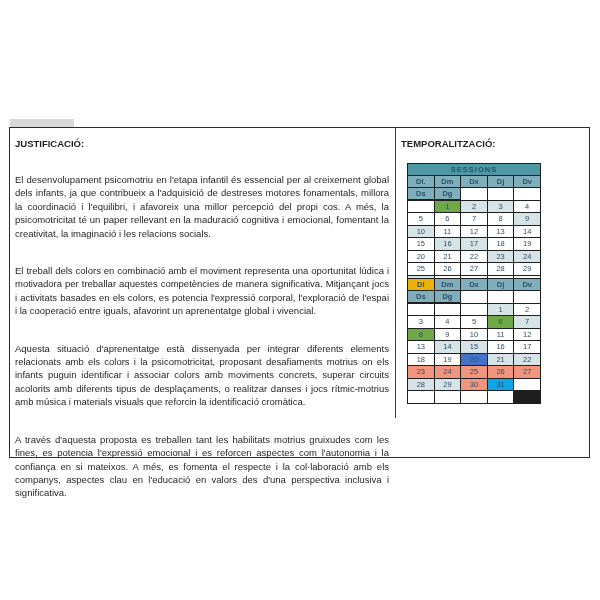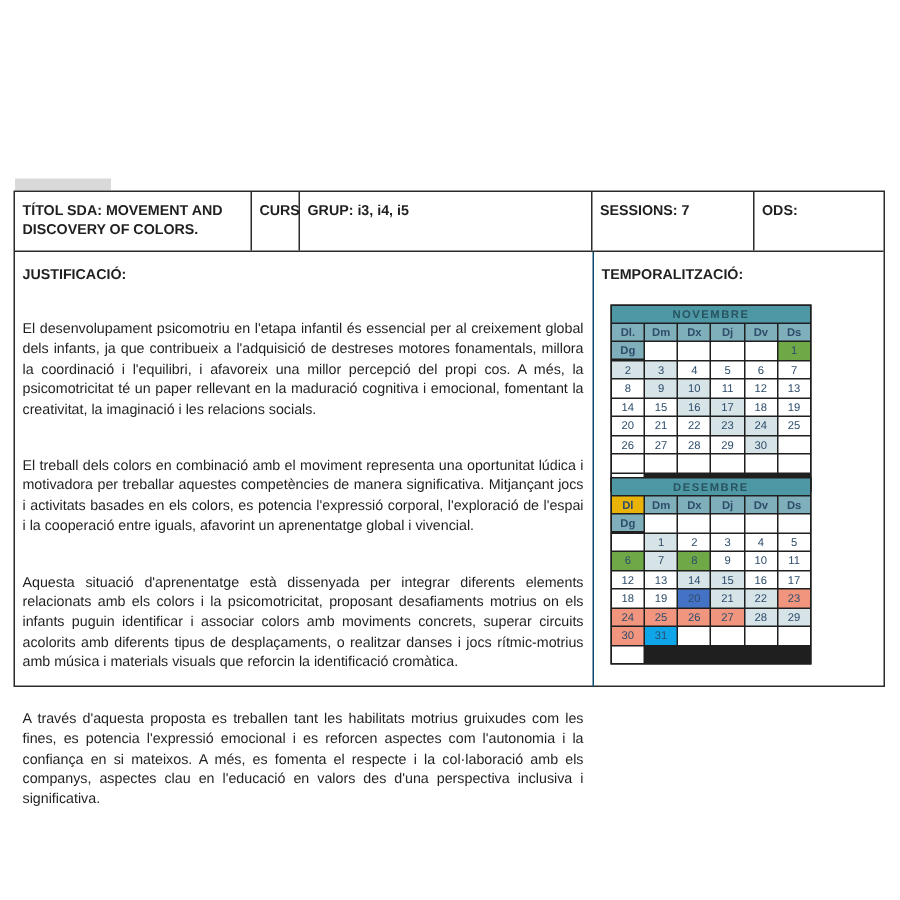--- a/index.html
+++ b/index.html
@@ -41,68 +41,51 @@
   .cal{
     position:absolute;left:11px;width:134px;box-sizing:border-box;
     border:1.5px solid #1f1f1f;background:#1f1f1f;
     display:flex;flex-direction:column;gap:1px;
   }
   .cal-title{
     height:11px;display:flex;align-items:center;justify-content:center;
     font-size:7.5px;font-weight:bold;letter-spacing:1px;
   }
   .cal-grid{
-    display:grid;grid-template-columns:repeat(6,1fr);gap:1px;background:#1f1f1f;
+    display:grid;grid-template-columns:repeat(5,1fr);gap:1px;background:#1f1f1f;
   }
   .cal-cell{
     height:11.5px;display:flex;align-items:center;justify-content:center;
     font-size:7.5px;background:#ffffff;
   }
   .cal-dow{font-weight:bold;height:11px;}
 </style>
 </head>
 <body>
 
 <div class="artifact-bar"></div>
 
 <div class="doc-table">
 
-  <div class="hdr-row">
-    <div class="hdr-cell c-titol">
-      <span>TÍTOL SDA: MOVEMENT AND DISCOVERY OF COLORS.</span>
-    </div>
-    <div class="hdr-cell c-curs">
-      <span>CURS</span>
-    </div>
-    <div class="hdr-cell c-grup">
-      <span>GRUP: i3, i4, i5</span>
-    </div>
-    <div class="hdr-cell c-sessions">
-      <span>SESSIONS: 7</span>
-    </div>
-    <div class="hdr-cell c-ods">
-      <span>ODS:</span>
-    </div>
-  </div>
 
   <div class="body-row">
 
     <div class="cell-just">
       <div class="sec-label">JUSTIFICACIÓ:</div>
       <p class="just-par">El desenvolupament psicomotriu en l'etapa infantil és essencial per al creixement global dels infants, ja que contribueix a l'adquisició de destreses motores fonamentals, millora la coordinació i l'equilibri, i afavoreix una millor percepció del propi cos. A més, la psicomotricitat té un paper rellevant en la maduració cognitiva i emocional, fomentant la creativitat, la imaginació i les relacions socials.</p>
       <p class="just-par">El treball dels colors en combinació amb el moviment representa una oportunitat lúdica i motivadora per treballar aquestes competències de manera significativa. Mitjançant jocs i activitats basades en els colors, es potencia l'expressió corporal, l'exploració de l'espai i la cooperació entre iguals, afavorint un aprenentatge global i vivencial.</p>
       <p class="just-par">Aquesta situació d'aprenentatge està dissenyada per integrar diferents elements relacionats amb els colors i la psicomotricitat, proposant desafiaments motrius on els infants puguin identificar i associar colors amb moviments concrets, superar circuits acolorits amb diferents tipus de desplaçaments, o realitzar danses i jocs rítmic-motrius amb música i materials visuals que reforcin la identificació cromàtica.</p>
       <p class="just-par">A través d'aquesta proposta es treballen tant les habilitats motrius gruixudes com les fines, es potencia l'expressió emocional i es reforcen aspectes com l'autonomia i la confiança en si mateixos. A més, es fomenta el respecte i la col·laboració amb els companys, aspectes clau en l'educació en valors des d'una perspectiva inclusiva i significativa.</p>
     </div>
 
     <div class="cell-temp">
       <div class="sec-label" style="margin-left:5px;">TEMPORALITZACIÓ:</div>
       <div id="calendars">
           <div class="cal" style="top: 35px;">
-            <div class="cal-title" style="background: rgb(78, 152, 166); color: rgb(39, 84, 95);">NOVEMBRE</div>
+            <div class="cal-title" style="background: rgb(78, 152, 166); color: rgb(39, 84, 95);">SESSIONS</div>
             <div class="cal-grid">
               <div class="cal-cell cal-dow" style="background: rgb(127, 175, 186); color: rgb(46, 77, 107);">Dl.</div>
               <div class="cal-cell cal-dow" style="background: rgb(127, 175, 186); color: rgb(46, 77, 107);">Dm</div>
               <div class="cal-cell cal-dow" style="background: rgb(127, 175, 186); color: rgb(46, 77, 107);">Dx</div>
               <div class="cal-cell cal-dow" style="background: rgb(127, 175, 186); color: rgb(46, 77, 107);">Dj</div>
               <div class="cal-cell cal-dow" style="background: rgb(127, 175, 186); color: rgb(46, 77, 107);">Dv</div>
               <div class="cal-cell cal-dow" style="background: rgb(127, 175, 186); color: rgb(46, 77, 107);">Ds</div>
               <div class="cal-cell cal-dow" style="background: rgb(127, 175, 186); color: rgb(46, 77, 107);">Dg</div>
               <div class="cal-cell" style="background: rgb(255, 255, 255); color: rgb(46, 77, 107);"></div>
               <div class="cal-cell" style="background: rgb(255, 255, 255); color: rgb(46, 77, 107);"></div>
@@ -142,21 +125,20 @@
               <div class="cal-cell" style="background: rgb(255, 255, 255); color: rgb(46, 77, 107);"></div>
               <div class="cal-cell" style="background: rgb(255, 255, 255); color: rgb(46, 77, 107);"></div>
               <div class="cal-cell" style="background: rgb(255, 255, 255); color: rgb(46, 77, 107);"></div>
               <div class="cal-cell" style="background: rgb(255, 255, 255); color: rgb(46, 77, 107);"></div>
               <div class="cal-cell" style="background: rgb(255, 255, 255); color: rgb(46, 77, 107);"></div>
               <div class="cal-cell" style="background: rgb(255, 255, 255); color: rgb(46, 77, 107);"></div>
               <div class="cal-cell" style="background: rgb(255, 255, 255); color: rgb(46, 77, 107);"></div>
             </div>
           </div>
           <div class="cal" style="top: 150px;">
-            <div class="cal-title" style="background: rgb(78, 152, 166); color: rgb(39, 84, 95);">DESEMBRE</div>
             <div class="cal-grid">
               <div class="cal-cell cal-dow" style="background: #eab308; color: rgb(46, 77, 107);">Dl</div>
               <div class="cal-cell cal-dow" style="background: rgb(127, 175, 186); color: rgb(46, 77, 107);">Dm</div>
               <div class="cal-cell cal-dow" style="background: rgb(127, 175, 186); color: rgb(46, 77, 107);">Dx</div>
               <div class="cal-cell cal-dow" style="background: rgb(127, 175, 186); color: rgb(46, 77, 107);">Dj</div>
               <div class="cal-cell cal-dow" style="background: rgb(127, 175, 186); color: rgb(46, 77, 107);">Dv</div>
               <div class="cal-cell cal-dow" style="background: rgb(127, 175, 186); color: rgb(46, 77, 107);">Ds</div>
               <div class="cal-cell cal-dow" style="background: rgb(127, 175, 186); color: rgb(46, 77, 107);">Dg</div>
               <div class="cal-cell" style="background: rgb(255, 255, 255); color: rgb(46, 77, 107);"></div>
               <div class="cal-cell" style="background: rgb(255, 255, 255); color: rgb(46, 77, 107);"></div>

